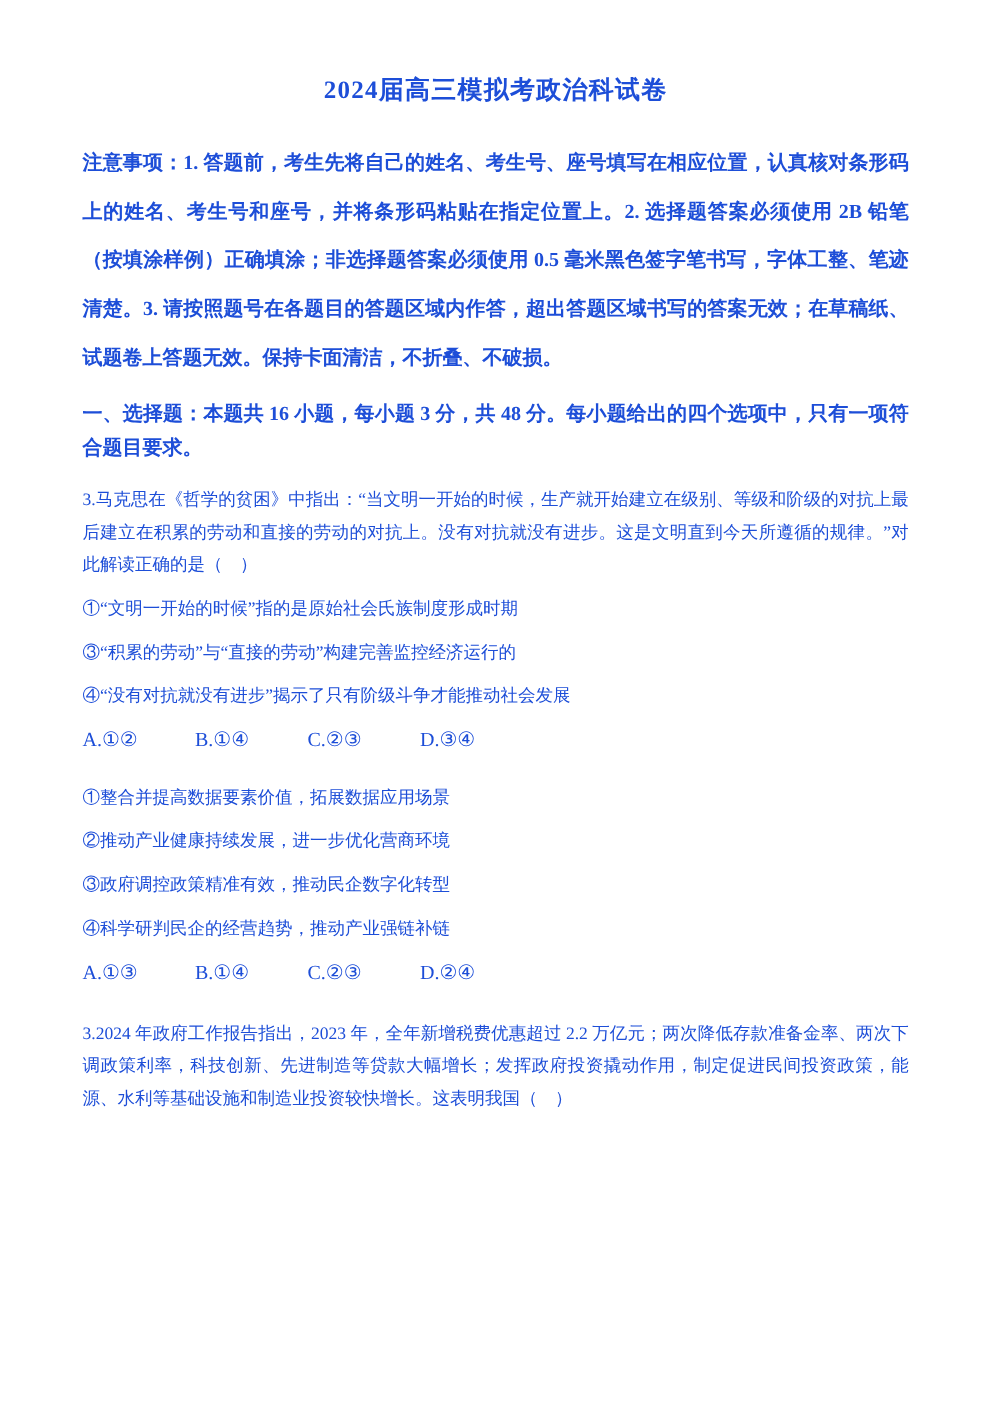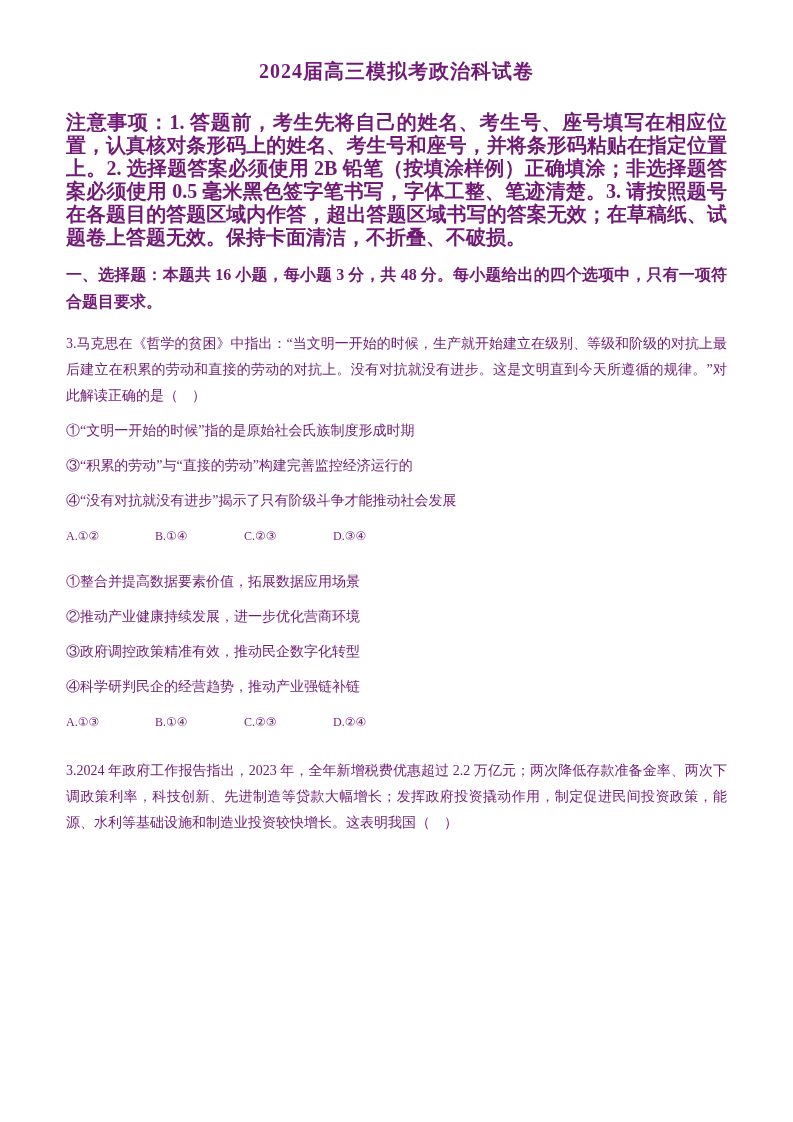--- a/index.html
+++ b/index.html
@@ -1,43 +1,43 @@
 <!DOCTYPE html>
 <html><head>
 <meta charset="utf-8">
 <style>
   html, body { margin: 0; padding: 0; background: #ffffff; }
   .page {
     width: 793px;
     height: 1122px;
     margin: 0 auto;
     background: #ffffff;
-    color: #701a75;
+    color: #1d4ed8;
     box-sizing: border-box;
     padding: 58px 66px 0 66px;
     overflow: hidden;
     font-family: "Liberation Serif", "DejaVu Serif", serif;
   }
   .title {
     text-align: center;
     font-size: 20px;
     font-weight: bold;
     margin: 0 0 26px 0;
     letter-spacing: 1px;
   }
   .subtitle {
     text-align: center;
     font-size: 17px;
     font-weight: bold;
     margin: 0 0 16px 0;
   }
   .notice {
-    font-size: 20px;
+    font-size: 16px;
     font-weight: bold;
-    line-height: 23px;
+    line-height: 39px;
     text-align: justify;
     margin: 0 0 12px 0;
   }
   .section-header {
     font-size: 16px;
     font-weight: bold;
     line-height: 27px;
     text-align: justify;
     margin: 12px 0 16px 0;
   }
@@ -47,21 +47,21 @@
     line-height: 26px;
     text-align: justify;
     margin: 0 0 12px 0;
   }
   .statement {
     font-size: 14px;
     line-height: 20px;
     margin: 0 0 15px 0;
   }
   .choices {
-    font-size: 12px;
+    font-size: 16px;
     line-height: 20px;
     margin: 0 0 26px 0;
   }
   .choice {
     display: inline-block;
     min-width: 48px;
     margin-right: 38px;
   }
   .choice:last-child { margin-right: 0; }
 </style>

